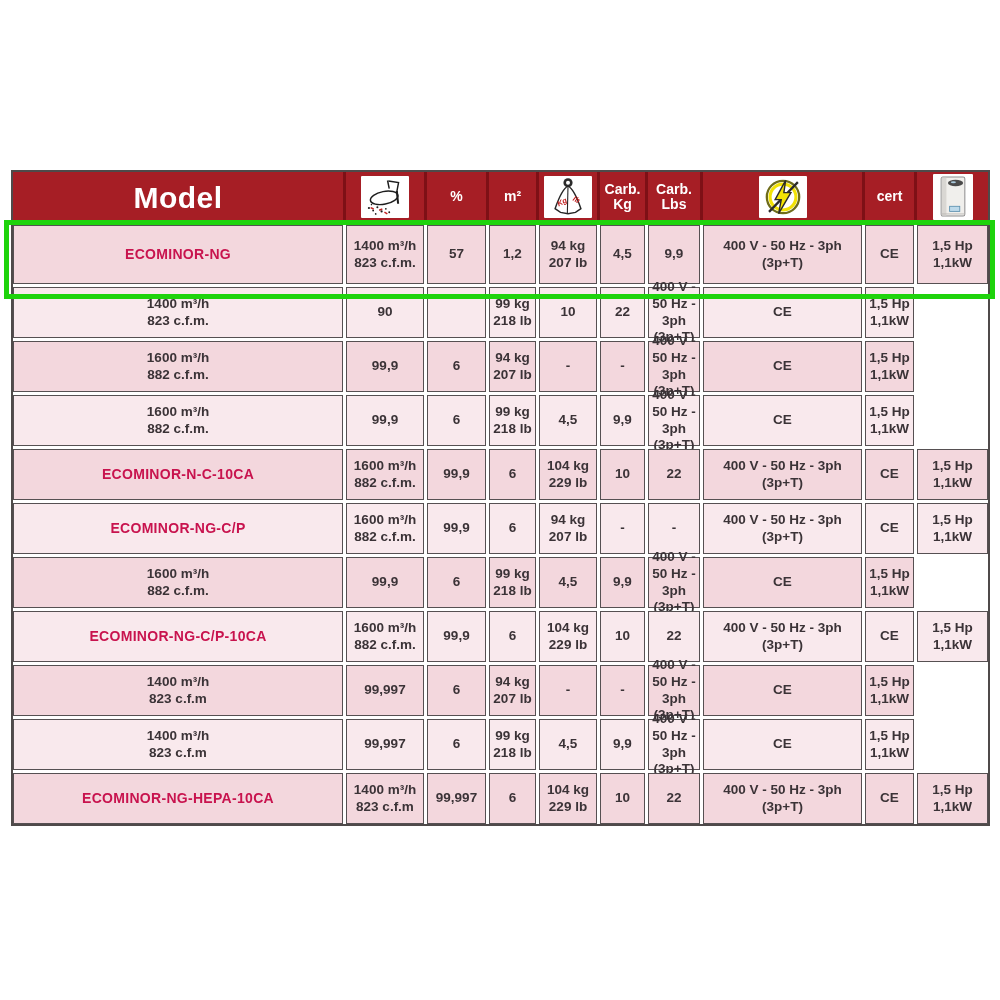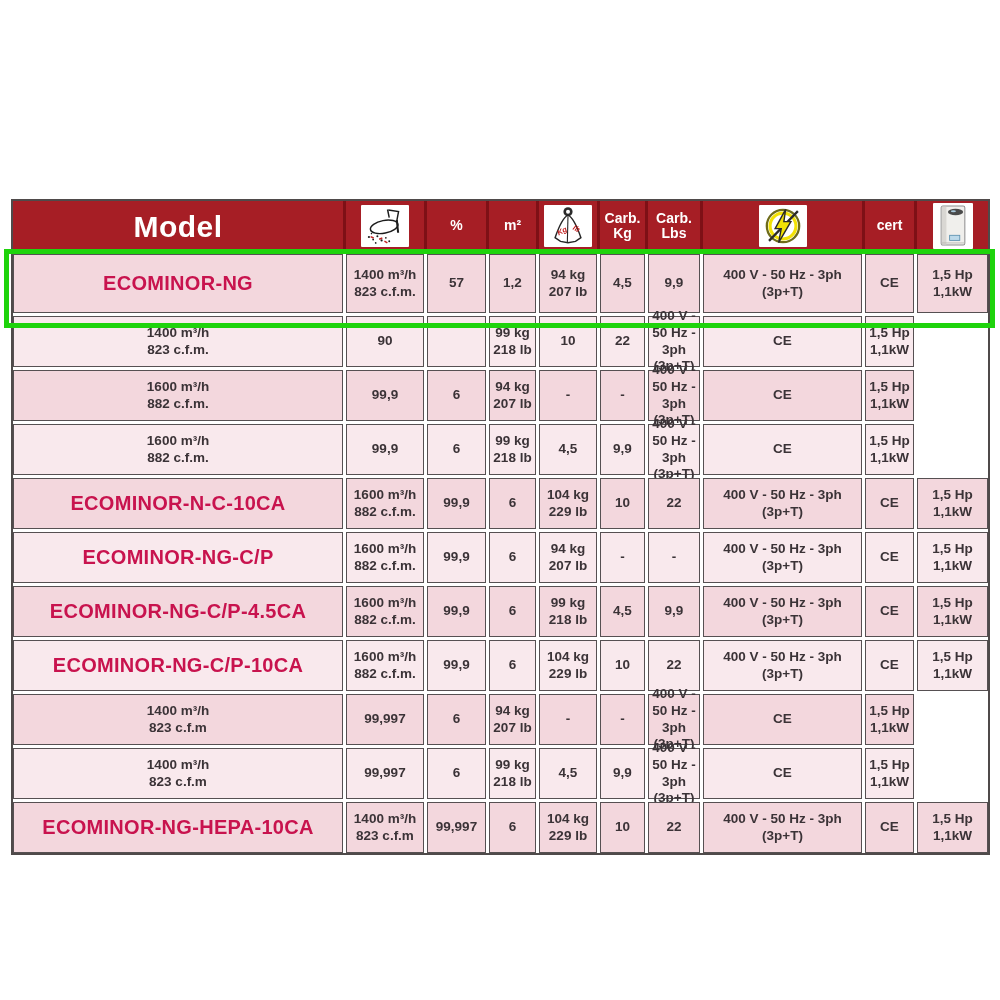--- a/index.html
+++ b/index.html
@@ -1,19 +1,19 @@
 <!DOCTYPE html>
 <html style="--header-red: #a61e25; --header-sep: #7e1016; --row-dark: #f3d7dd; --row-light: #f9e9ed; --model-crimson: #c8134e; --data-text: #3b3337; --highlight-green: #1fd30c;"><head>
 <meta charset="utf-8">
 <style>
   html,body{margin:0;padding:0;background:#ffffff;font-family:"Liberation Sans",sans-serif;}
   .page{position:relative;width:1000px;height:1000px;background:#fff;overflow:hidden;}
 
   .spec-table{
-    position:absolute;left:11px;top:199px;width:975px;
+    position:absolute;left:11px;top:170px;width:975px;
     border:2px solid #4f4a4a;background:#fff;
   }
   .grid-row{
     display:grid;
     grid-template-columns:330px 78px 59px 47px 58px 45px 52px 159px 49px 71px;
     column-gap:3px;
   }
   
   .hrow{background:var(--header-red,#a61e25);height:50px;}
   .hcell{
@@ -34,21 +34,21 @@
   .drow{margin-top:3px;}
   .dcell{
     border:1px solid #565052;
     display:flex;flex-direction:column;align-items:center;justify-content:center;
     font-weight:bold;font-size:13.5px;color:var(--data-text,#3b3337);
     line-height:1.25;text-align:center;height:51px;padding:0 2px;box-sizing:border-box;
   }
   .drow.first .dcell{height:59px;}
   .drow.shade-dark .dcell{background:var(--row-dark,#f3d7dd);}
   .drow.shade-light .dcell{background:var(--row-light,#f9e9ed);}
-  .model-cell{font-size:20px;color:var(--model-crimson,#c8134e);letter-spacing:0.3px;}
+  .model-cell{font-size:14px;color:var(--model-crimson,#c8134e);letter-spacing:0.3px;}
   
   .highlight-box{
     position:absolute;left:-9px;right:-7px;top:48px;height:69px;
     border:5px solid var(--highlight-green,#1fd30c);
     pointer-events:none;z-index:5;
   }
 </style>
 </head>
 <body>
 
@@ -275,21 +275,20 @@
             <span>400 V - 50 Hz - 3ph</span>
             <span>(3p+T)</span>
           </div>
           <div class="dcell">CE</div>
           <div class="dcell">
             <span>1,5 Hp</span>
             <span>1,1kW</span>
           </div>
         </div>
         <div class="grid-row drow shade-dark">
-          <div class="dcell model-cell">ECOMINOR-NG-C/P-4.5CA</div>
           <div class="dcell">
             <span>1600 m³/h</span>
             <span>882 c.f.m.</span>
           </div>
           <div class="dcell">99,9</div>
           <div class="dcell">6</div>
           <div class="dcell">
             <span>99 kg</span>
             <span>218 lb</span>
           </div>

